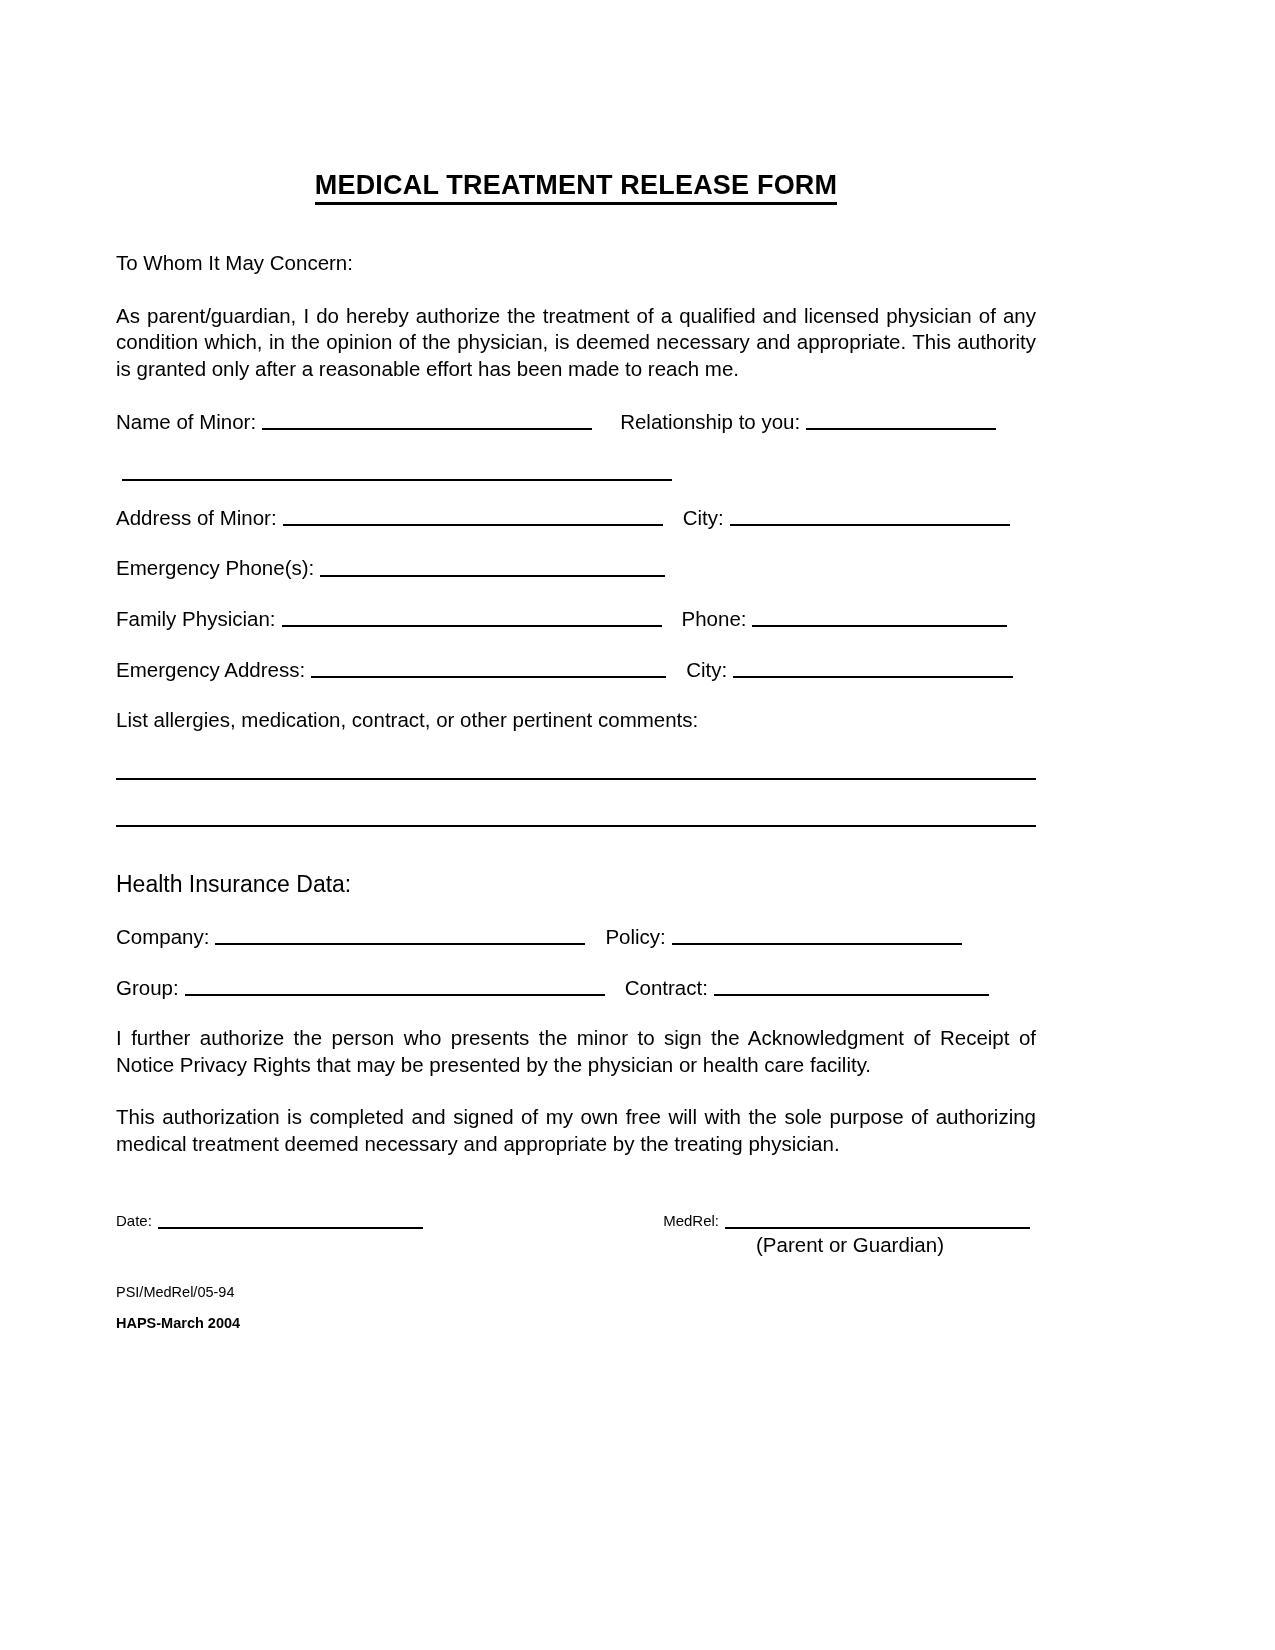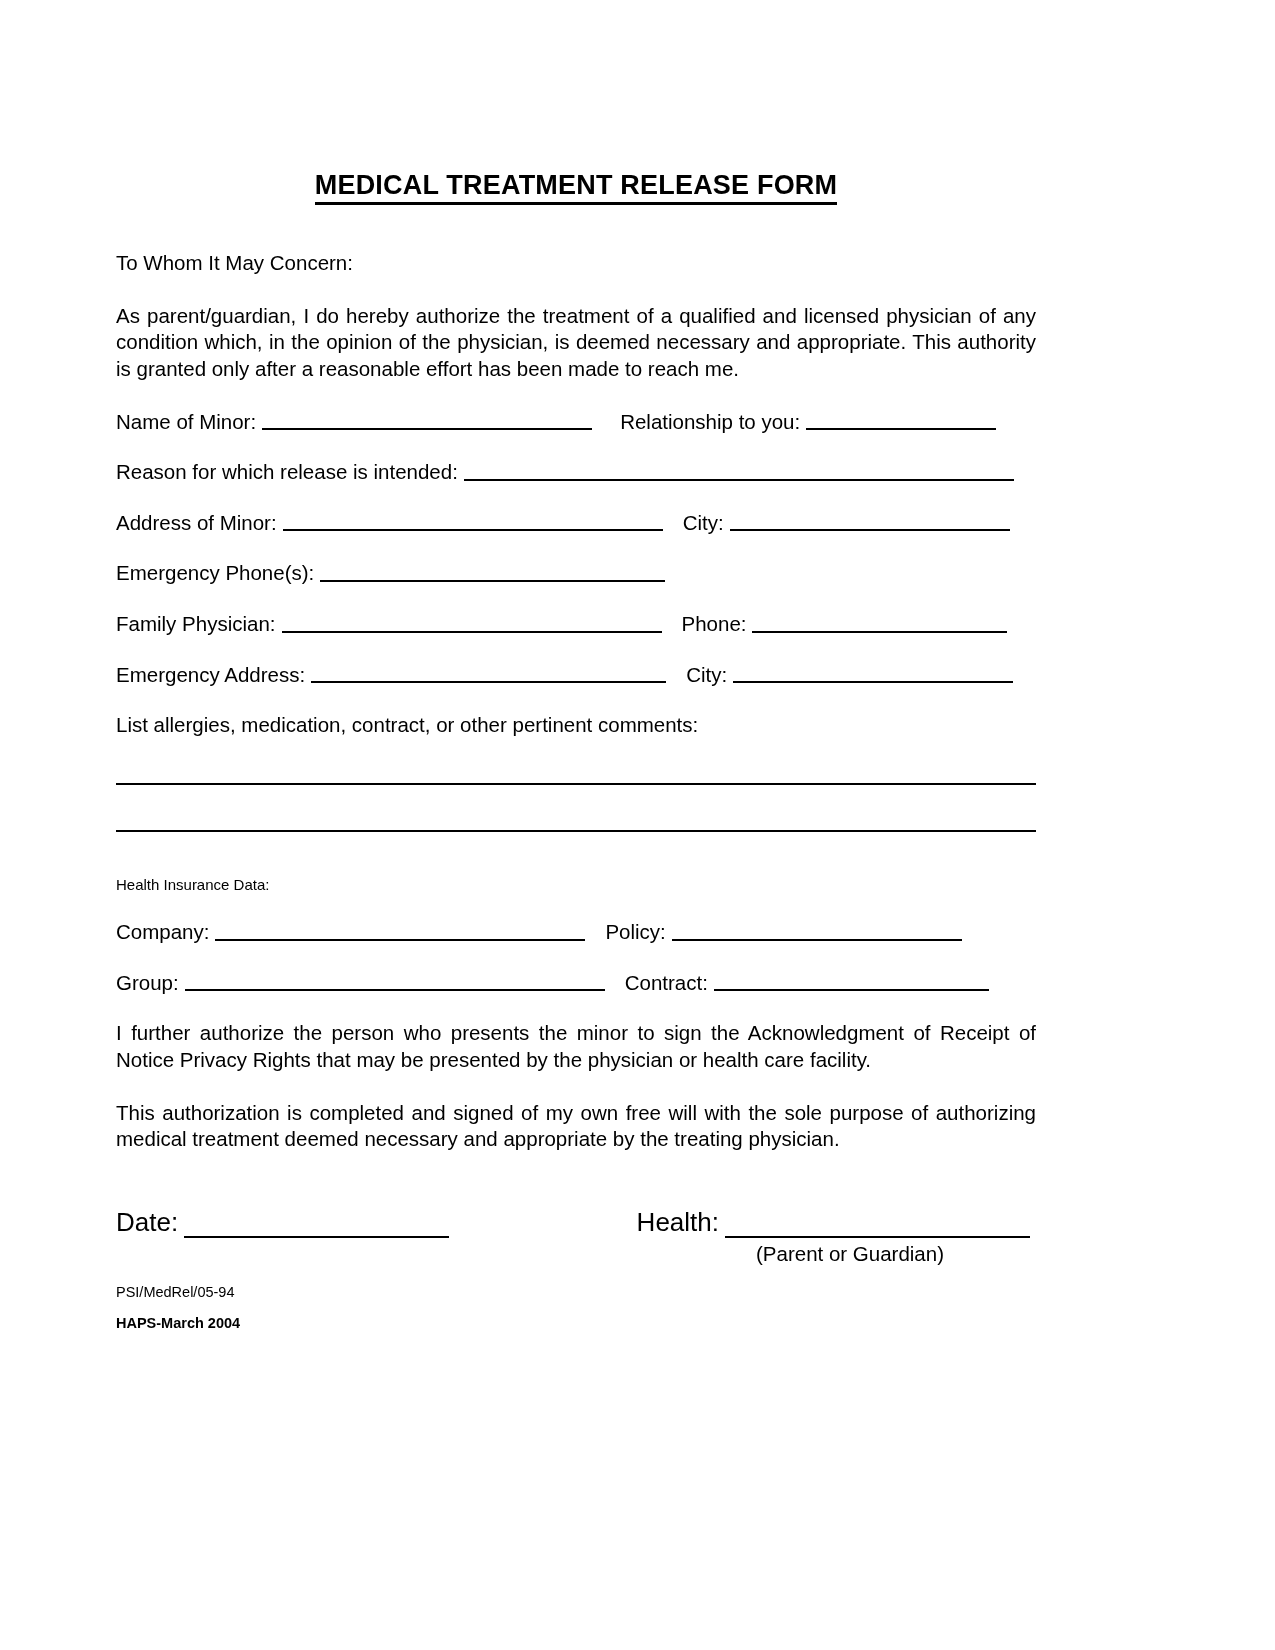--- a/index.html
+++ b/index.html
@@ -70,27 +70,27 @@
   .spacer { flex: 1 1 auto; }
   .rule {
     border-bottom: 2.4px solid #000;
     width: 100%;
     height: 0;
     margin: 0;
   }
   .rule-block { margin: 44px 0 0 0; }
   .rule-block2 { margin: 45px 0 0 0; }
   .section-label {
-    font-size: 15px;
+    font-size: 23px;
     margin: 44px 0 26px 0;
   }
   .sig-row {
     display: flex;
     align-items: flex-end;
-    font-size: 26px;
+    font-size: 15px;
     margin-top: 54px;
     white-space: nowrap;
   }
   .paren-note {
     font-size: 20.5px;
     margin: 4px 0 0 0;
     padding-left: 640px;
   }
   .footer {
     position: absolute;
@@ -116,21 +116,20 @@
 
     <div class="field-row">
       <span class="label">Name of Minor:</span>
       <span class="blank" style="width:330px"></span>
       <span class="gap-md"></span>
       <span class="label">Relationship to you:</span>
       <span class="blank" style="width:190px"></span>
     </div>
 
     <div class="field-row">
-      <span class="label">Reason for which release is intended:</span>
       <span class="blank" style="width:550px"></span>
     </div>
 
     <div class="field-row">
       <span class="label">Address of Minor:</span>
       <span class="blank" style="width:380px"></span>
       <span class="gap-sm"></span>
       <span class="label">City:</span>
       <span class="blank" style="width:280px"></span>
     </div>
@@ -180,21 +179,21 @@
     </div>
 
     <p class="para justify" style="margin-top:22px">I further authorize the person who presents the minor to sign the Acknowledgment of Receipt of Notice Privacy Rights that may be presented by the physician or health care facility.</p>
 
     <p class="para justify">This authorization is completed and signed of my own free will with the sole purpose of authorizing medical treatment deemed necessary and appropriate by the treating physician.</p>
 
     <div class="sig-row">
       <span class="label">Date:</span>
       <span class="blank" style="width:265px"></span>
       <span class="spacer"></span>
-      <span class="label">Health:</span>
+      <span class="label">MedRel:</span>
       <span class="blank" style="width:305px"></span>
     </div>
 
     <div class="paren-note">(Parent or Guardian)</div>
 
   </div>
 
   <div class="footer">
     <div>PSI/MedRel/05-94</div>
     <div class="bold">HAPS-March 2004</div>

